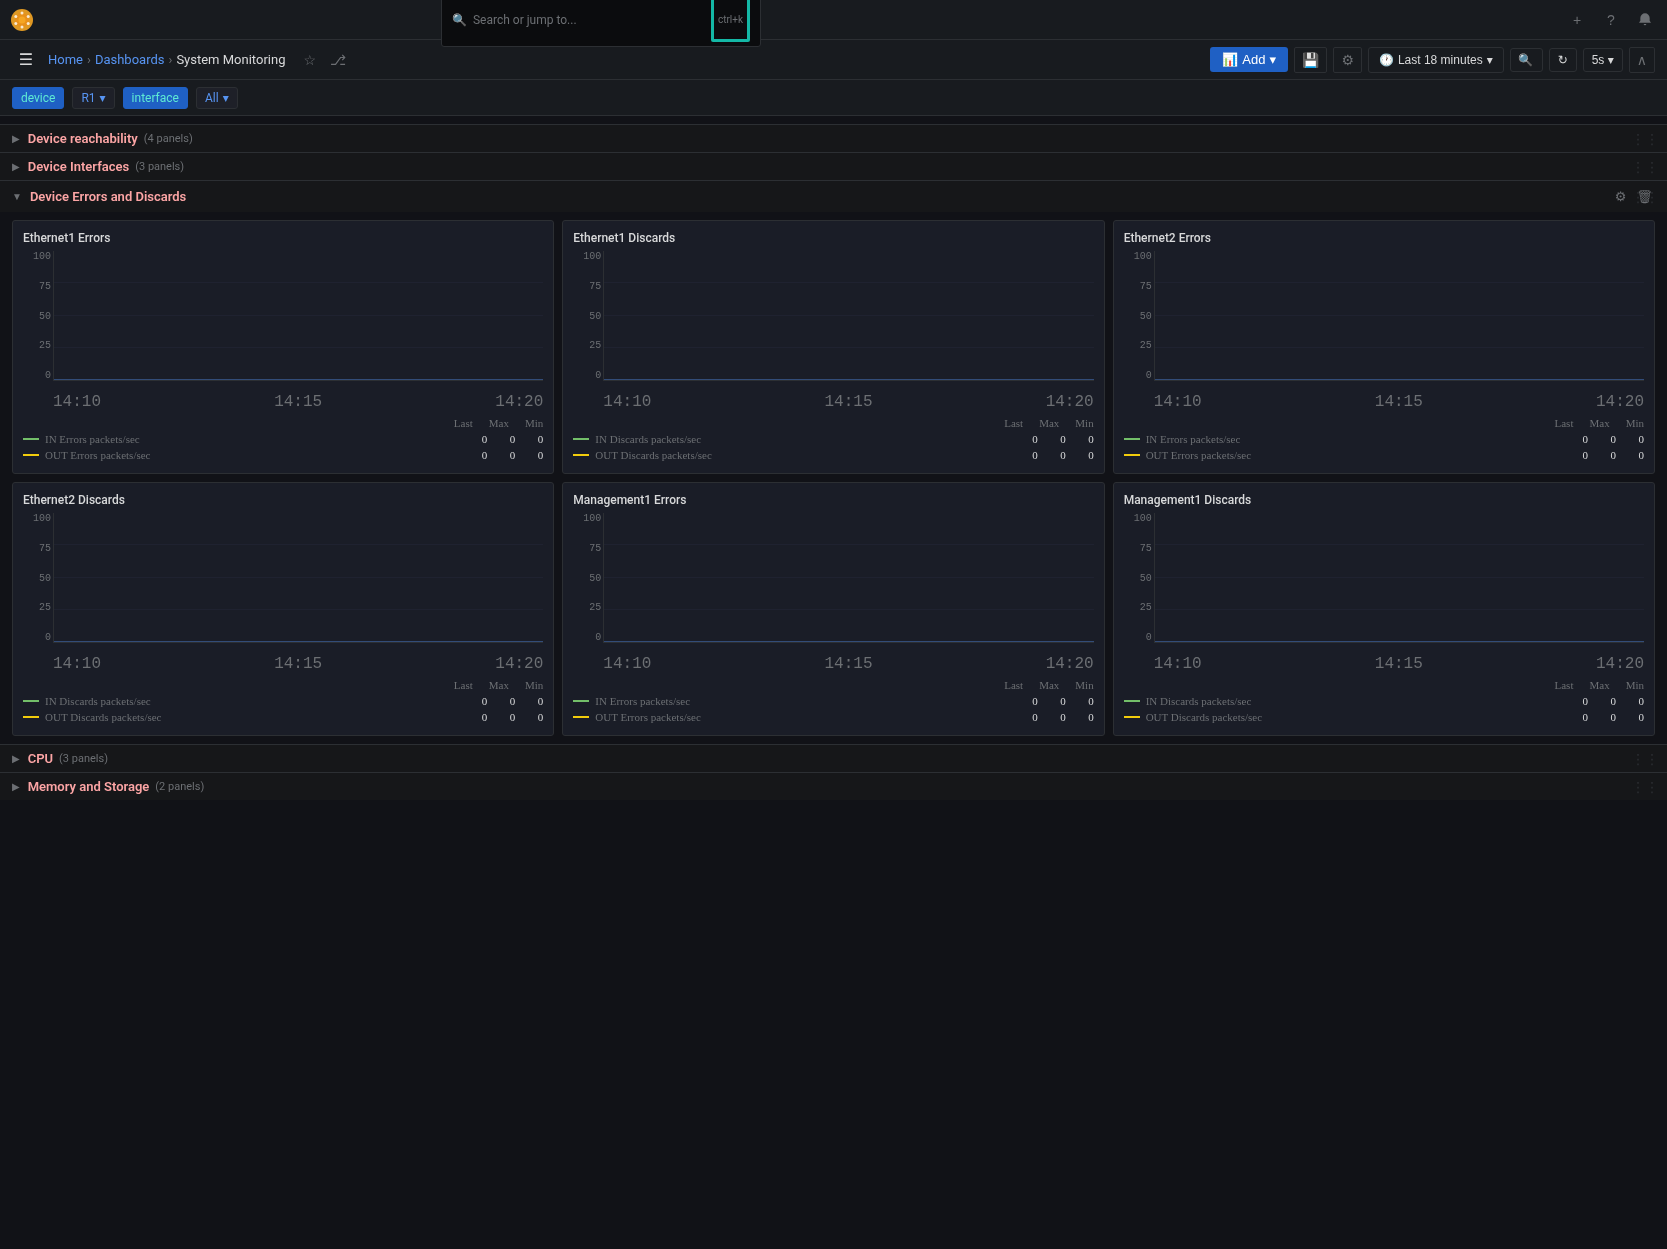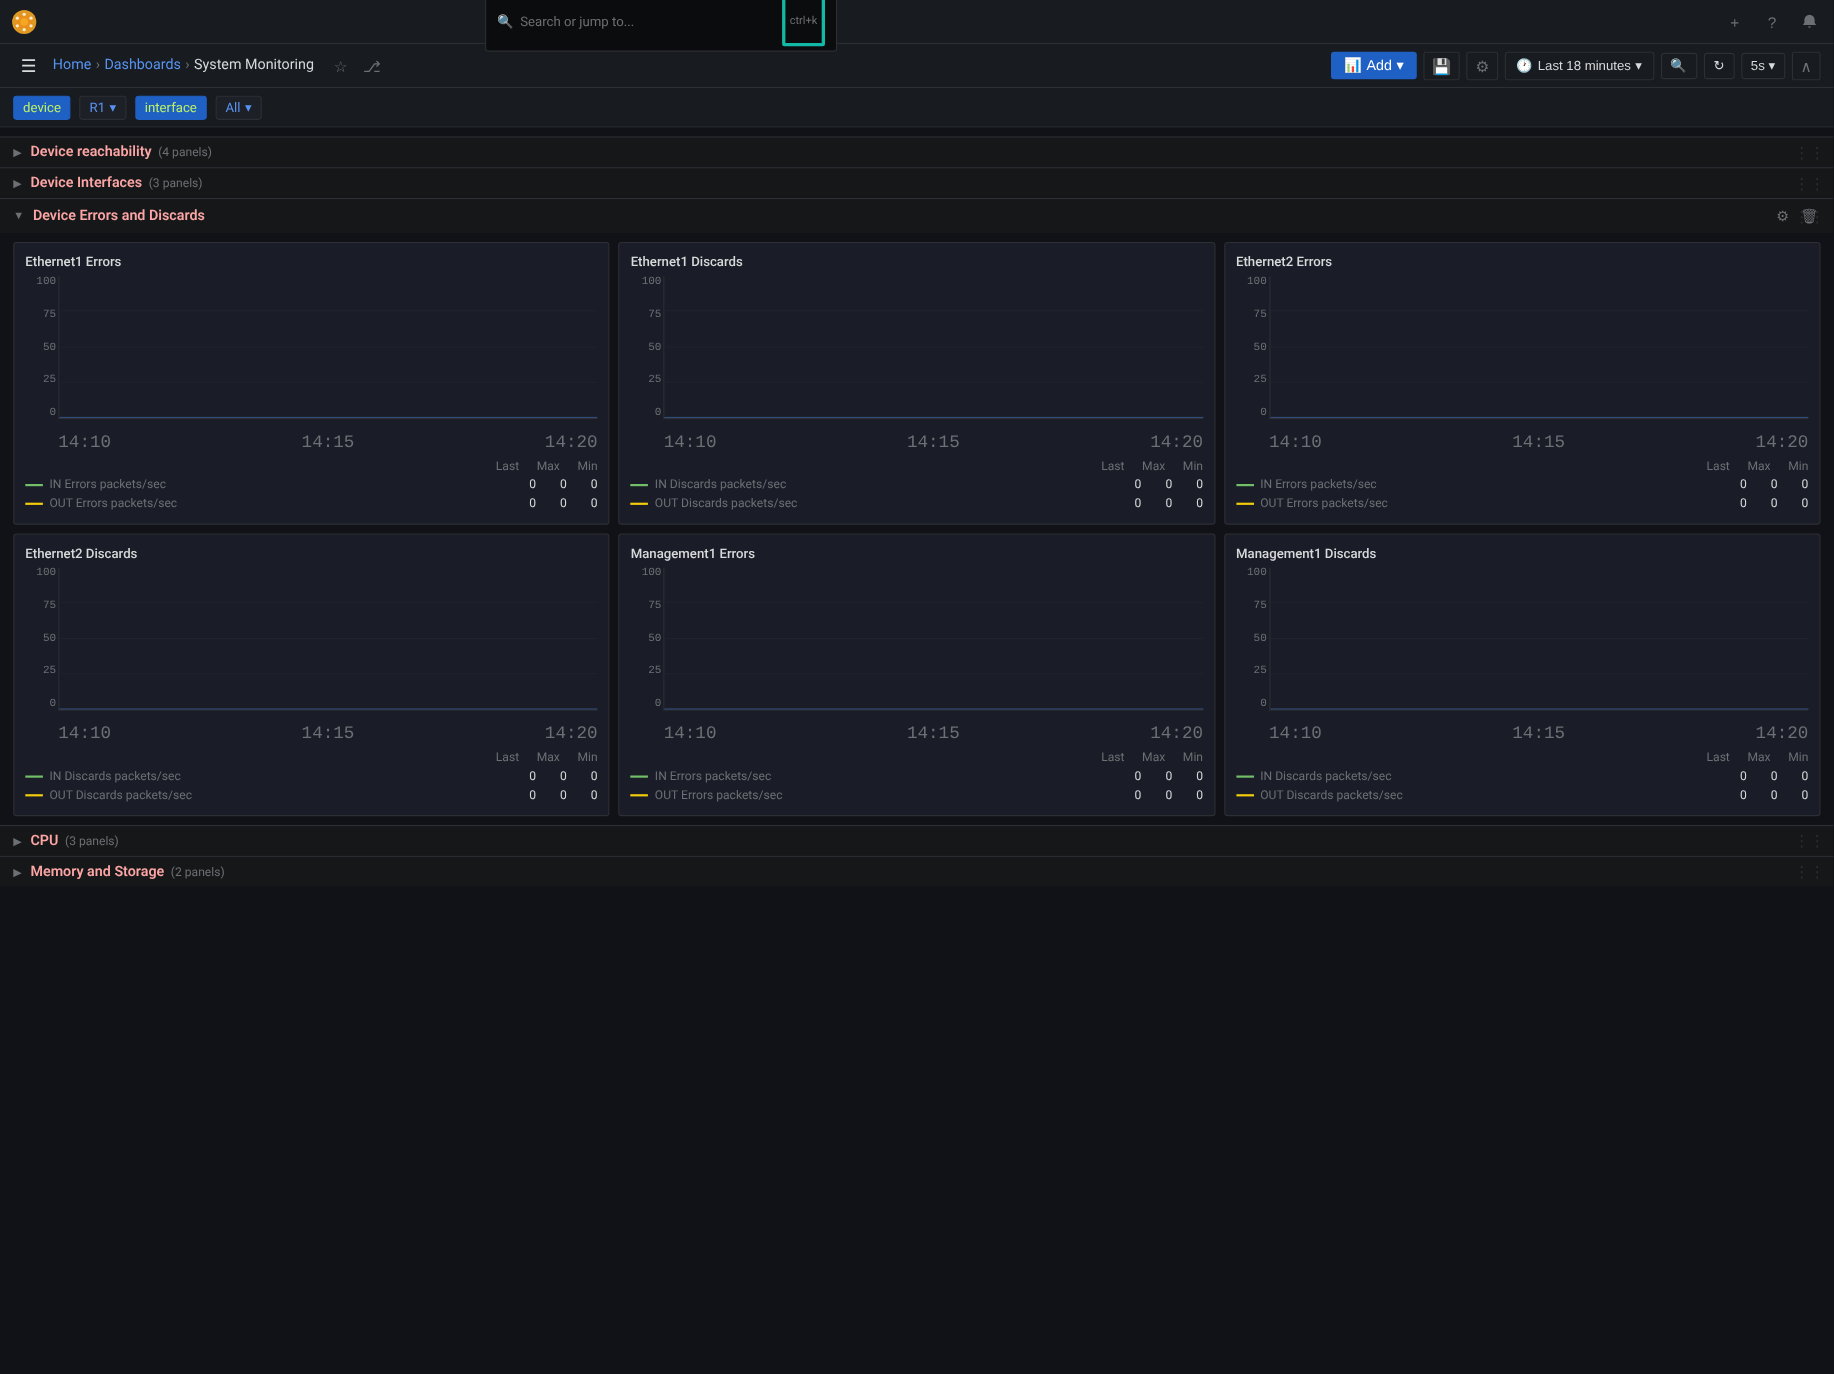--- a/index.html
+++ b/index.html
@@ -99,21 +99,21 @@
       height: 36px;
       padding: 0 12px;
       border-bottom: 1px solid #2c2f33;
       gap: 8px;
     }
     .filter-tag {
       background: #1e2028; border: 1px solid #2c2f33;
       color: #d8d9da; padding: 3px 8px; border-radius: 3px;
       font-size: 12px; cursor: pointer; display: flex; align-items: center; gap: 4px;
     }
-    .filter-tag.active { background: #1f60c4; border-color: #1f60c4; color: #bef264; }
+    .filter-tag.active { background: #1f60c4; border-color: #1f60c4; color: #5eead4; }
     .filter-dropdown {
       background: #1e2028; border: 1px solid #2c2f33;
       color: #5794f2; padding: 3px 8px; border-radius: 3px;
       font-size: 12px; cursor: pointer; display: flex; align-items: center; gap: 4px;
     }
 
     
     .content {
       overflow-y: auto;
       height: calc(1249px - 40px - 40px - 36px);
@@ -189,20 +189,21 @@
     }
     .chart-x-axis {
       position: absolute; bottom: 0; left: 30px; right: 0;
       display: flex; justify-content: space-between;
       color: #6c6f73; font-size: 16px; padding-top: 4px;
     }
 
     
     .legend {
       margin-top: 6px;
+      font-family: Liberation Serif, serif;
     }
     .legend-row {
       display: flex; align-items: center;
       justify-content: space-between;
       padding: 2px 0;
     }
     .legend-left { display: flex; align-items: center; gap: 6px; }
     .legend-color {
       width: 16px; height: 2px; flex-shrink: 0;
     }

